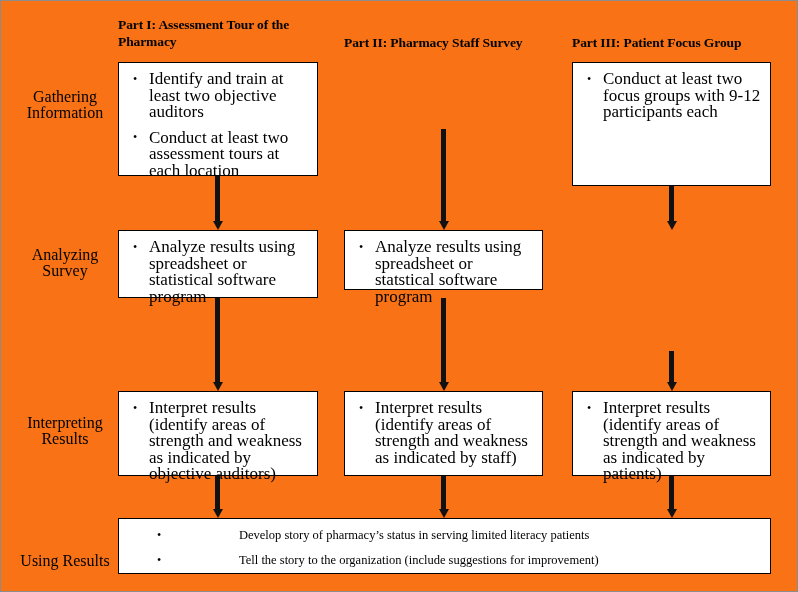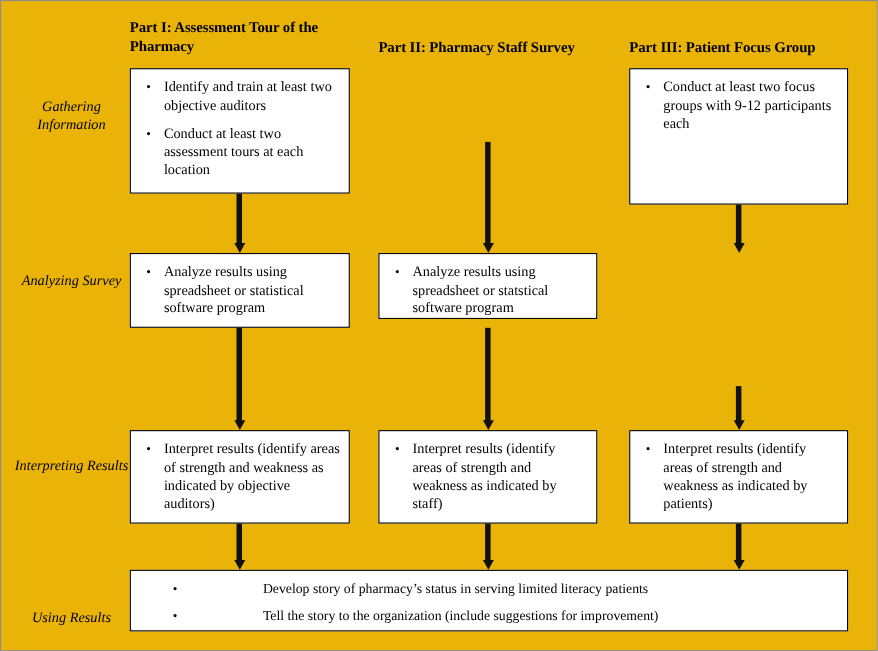--- a/index.html
+++ b/index.html
@@ -8,43 +8,42 @@
     background: #ffffff;
   }
   body {
     font-family: "Liberation Serif", "DejaVu Serif", serif;
     color: #000000;
   }
   #page {
     position: relative;
     width: 798px;
     height: 592px;
-    background: #eab308;
+    background: #f97316;
     border: 1px solid #8c8c8c;
     box-sizing: border-box;
     overflow: hidden;
   }
 
   
   .col-header {
     position: absolute;
     font-weight: bold;
     font-size: 13.5px;
     line-height: 17px;
     letter-spacing: -0.1px;
   }
   #hdr-1 { left: 117px; top: 15px; width: 230px; }
   #hdr-2 { left: 343px; top: 33px; width: 230px; }
   #hdr-3 { left: 571px; top: 33px; width: 230px; }
 
   
   .row-label {
     position: absolute;
-    font-style: italic;
-    font-size: 13px;
+    font-size: 16px;
     line-height: 16px;
     text-align: center;
     width: 108px;
     left: 10px;
   }
   #rlab-1 { top: 88px; }
   #rlab-2 { top: 246px; }
   #rlab-3 { top: 414px; }
   #rlab-4 { top: 552px; }
 
@@ -55,21 +54,21 @@
     box-sizing: border-box;
     background: #ffffff;
   }
   .box ul {
     list-style: none;
     margin: 0;
     padding: 0;
   }
   .box li {
     position: relative;
-    font-size: 13px;
+    font-size: 17px;
     line-height: 16.5px;
     padding-left: 20px;
     margin-bottom: 9px;
   }
   .box li:last-child { margin-bottom: 0; }
   .box li::before {
     content: "\2022";
     position: absolute;
     left: 4px;
     top: -0.5px;

